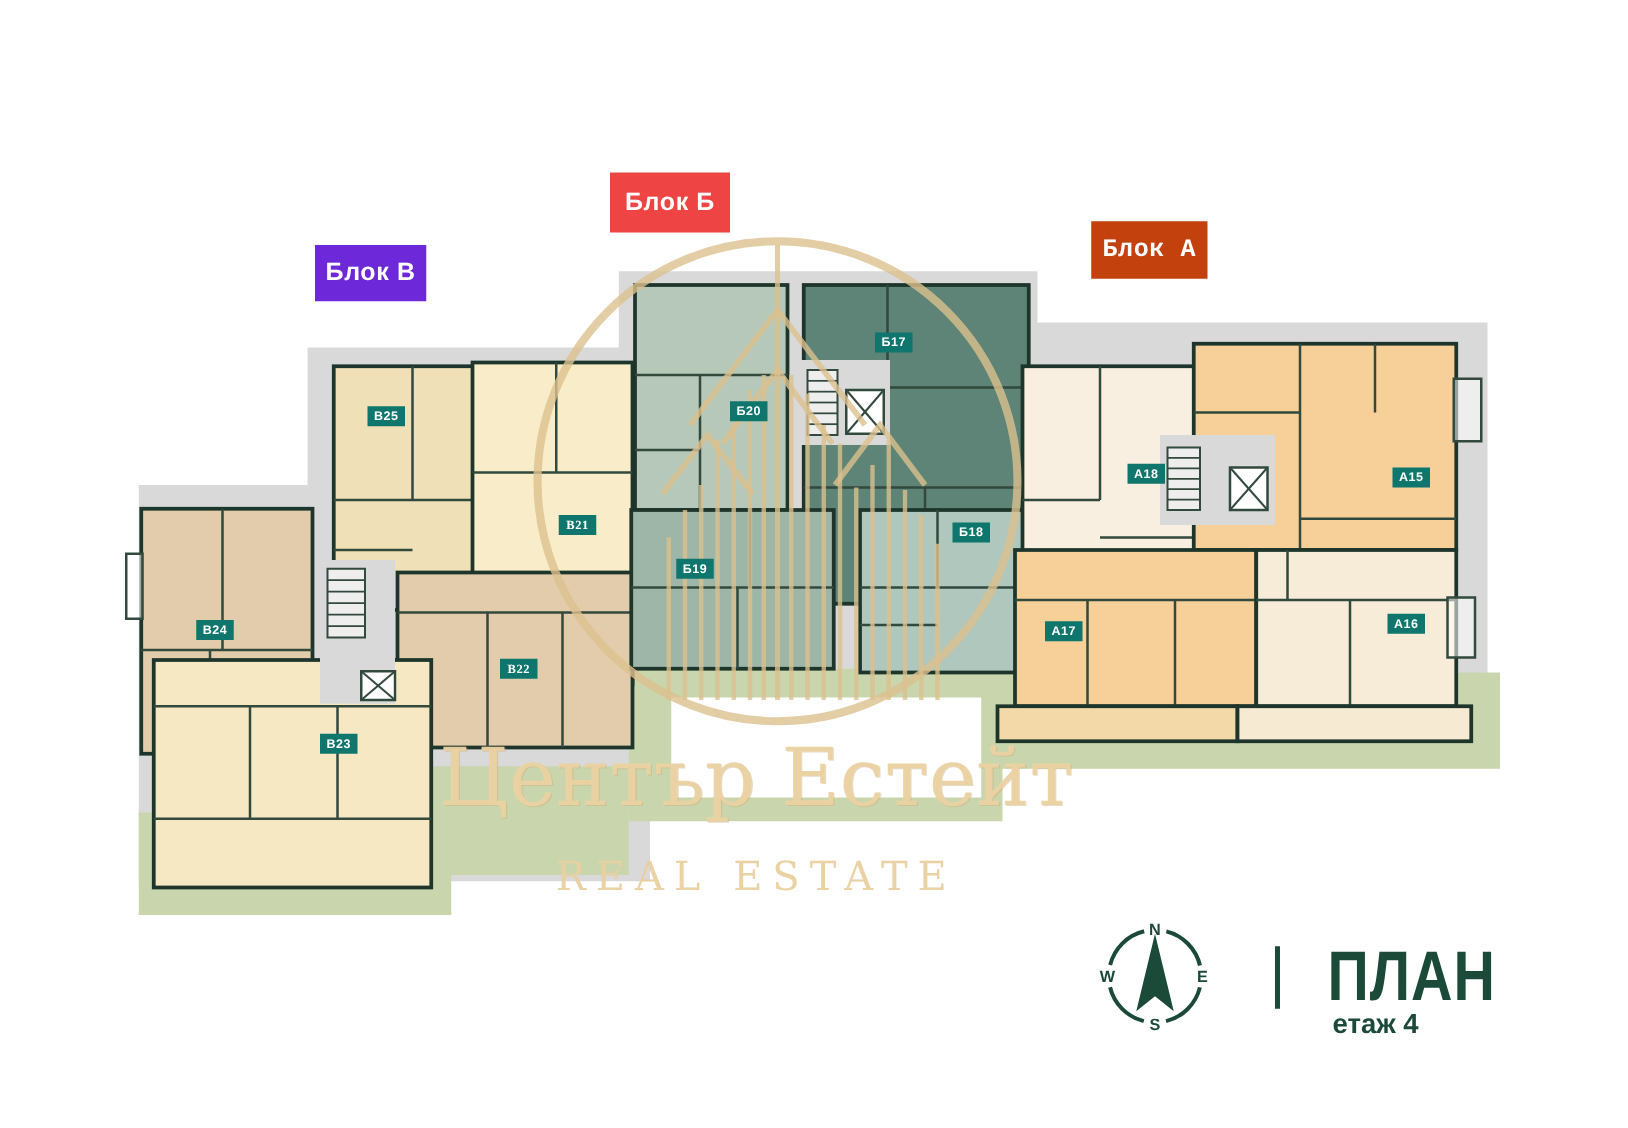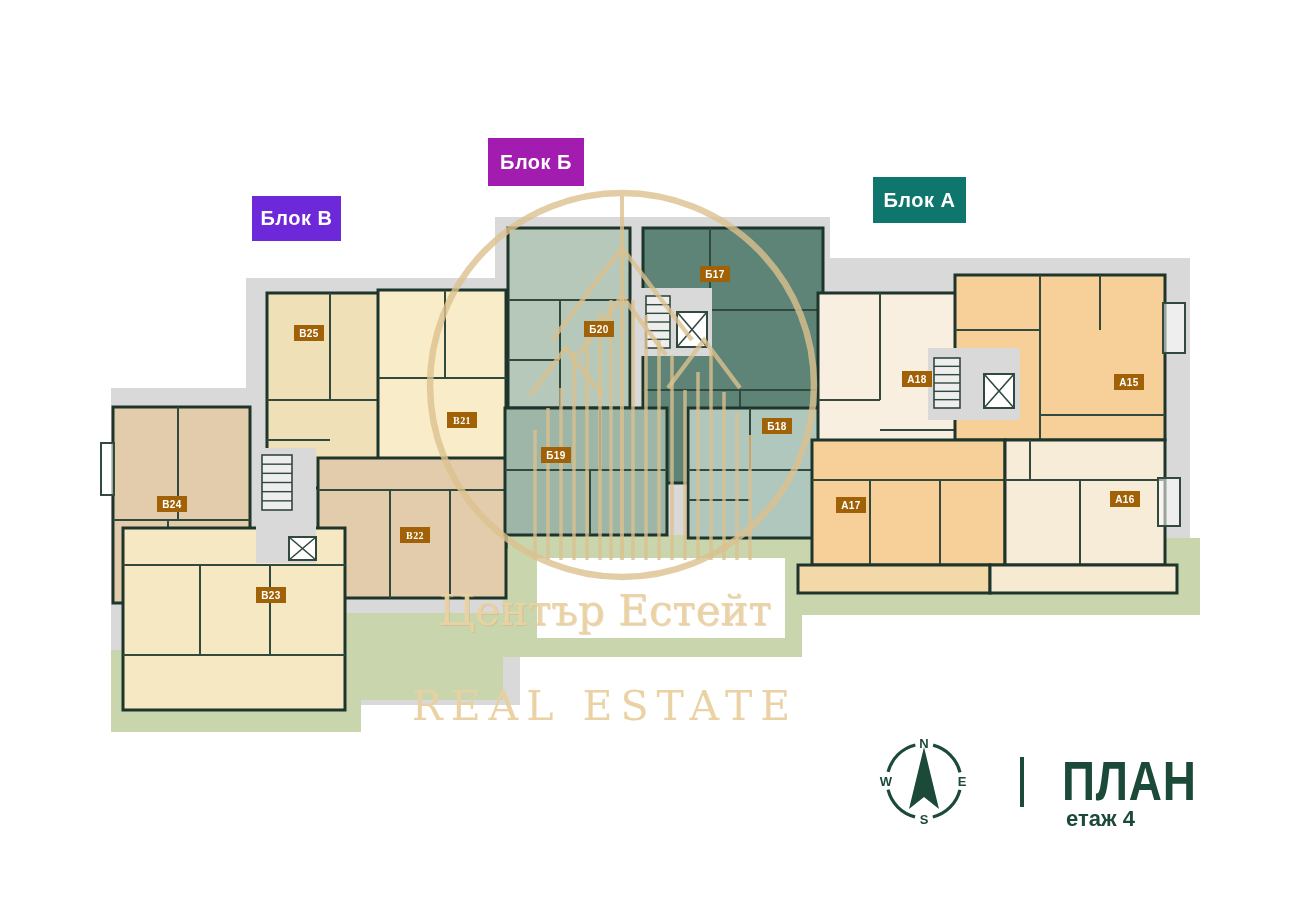--- a/index.html
+++ b/index.html
@@ -6,30 +6,30 @@
   #stage{position:relative;width:1302px;height:902px;background:#fff;overflow:hidden;
          font-family:"Liberation Sans", sans-serif;}
   #plan{position:absolute;left:0;top:0;}
   
   .blocklabel{position:absolute;display:flex;align-items:center;justify-content:center;
     color:#fff;font-weight:bold;font-size:20px;letter-spacing:.5px;}
   #bl-v{left:252px;top:196px;width:89px;height:45px;}
   #bl-b{left:488px;top:138px;width:96px;height:48px;}
   #bl-a{left:873px;top:177px;width:93px;height:46px;}
   
-  .badge{position:absolute;width:30px;height:16px;background:#a16207;color:#fff;
+  .badge{position:absolute;width:30px;height:16px;background:#0f766e;color:#fff;
     font-size:10px;font-weight:bold;display:flex;align-items:center;justify-content:center;
     letter-spacing:.4px;}
   
   #wm-title{position:absolute;left:300px;top:586px;width:610px;text-align:center;
-    font-family:"DejaVu Serif","Liberation Serif",serif;font-size:42px;
+    font-family:"DejaVu Serif","Liberation Serif",serif;font-size:64px;
     color:rgba(235,210,162,.95);white-space:nowrap;
     text-shadow:1px 1px 0 rgba(205,175,125,.45);}
   #wm-sub{position:absolute;left:300px;top:682px;width:610px;text-align:center;
-    font-family:"DejaVu Serif","Liberation Serif",serif;font-size:41px;
+    font-family:"DejaVu Serif","Liberation Serif",serif;font-size:32px;
     letter-spacing:8px;color:rgba(233,208,160,.95);}
   
   #compass{position:absolute;left:860px;top:717px;}
   #legend-bar{position:absolute;left:1020px;top:757px;width:4px;height:50px;background:#1c4a39;}
   #plan-title{position:absolute;left:1062px;top:748px;font-size:56px;font-weight:800;
     color:#1c4a39;letter-spacing:1px;transform:scaleX(.82);transform-origin:left top;
     white-space:nowrap;}
   #plan-floor{position:absolute;left:1066px;top:806px;font-size:22px;font-weight:700;
     color:#1c4a39;}
 </style>
@@ -210,22 +210,22 @@
       <div class="badge" style="left: 700px; top: 266px;">Б17</div>
       <div class="badge" style="left: 541px; top: 447px;">Б19</div>
       <div class="badge" style="left: 762px; top: 418px;">Б18</div>
       <div class="badge" style="left: 890px; top: 371px; margin-left: 12px;">А18</div>
       <div class="badge" style="left: 1114px; top: 374px;">А15</div>
       <div class="badge" style="left: 836px; top: 497px;">А17</div>
       <div class="badge" style="left: 1110px; top: 491px;">А16</div>
     </div>
 
   <div class="blocklabel" id="bl-v" style="background: #6d28d9;">Блок В</div>
-  <div class="blocklabel" id="bl-b" style="background: #a21caf;">Блок Б</div>
-  <div class="blocklabel" id="bl-a" style="background: #0f766e;">Блок А</div>
+  <div class="blocklabel" id="bl-b" style="background: #ef4444;">Блок Б</div>
+  <div class="blocklabel" id="bl-a" style="background: #c2410c; font-family: Liberation Mono, monospace;">Блок А</div>
 
   <div id="wm-title">Център Естейт</div>
   <div id="wm-sub">REAL ESTATE</div>
 
   <svg id="compass" width="128" height="128" viewBox="0 0 128 128">
       <circle cx="64" cy="64" r="37" fill="none" stroke="#1c4a39" stroke-width="3.2" stroke-dasharray="40.1 18" stroke-dashoffset="49.1"></circle>
       <polygon points="64,30 79,92 64,80 49,92" fill="#1c4a39"></polygon>
       <text x="64" y="31" text-anchor="middle" fill="#1c4a39" font-size="13" font-weight="bold" font-family="Liberation Sans, sans-serif">N</text>
       <text x="102" y="68.5" text-anchor="middle" fill="#1c4a39" font-size="13" font-weight="bold" font-family="Liberation Sans, sans-serif">E</text>
       <text x="64" y="107" text-anchor="middle" fill="#1c4a39" font-size="13" font-weight="bold" font-family="Liberation Sans, sans-serif">S</text>

